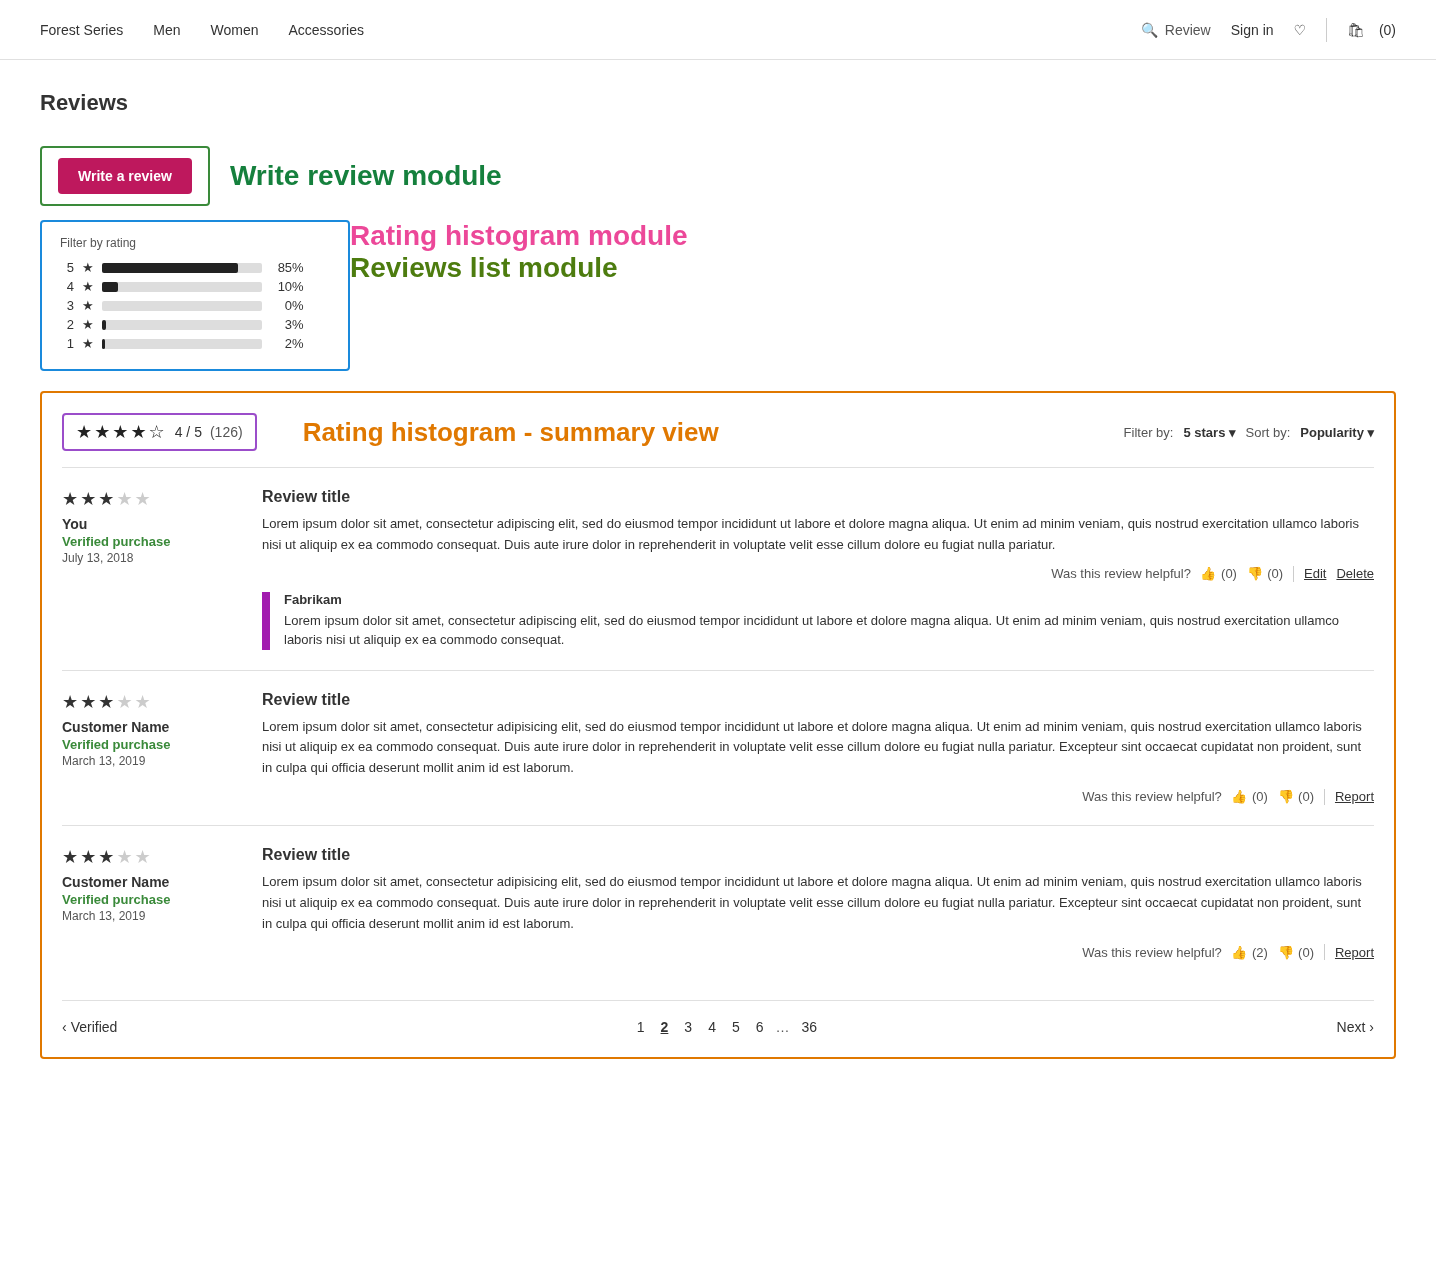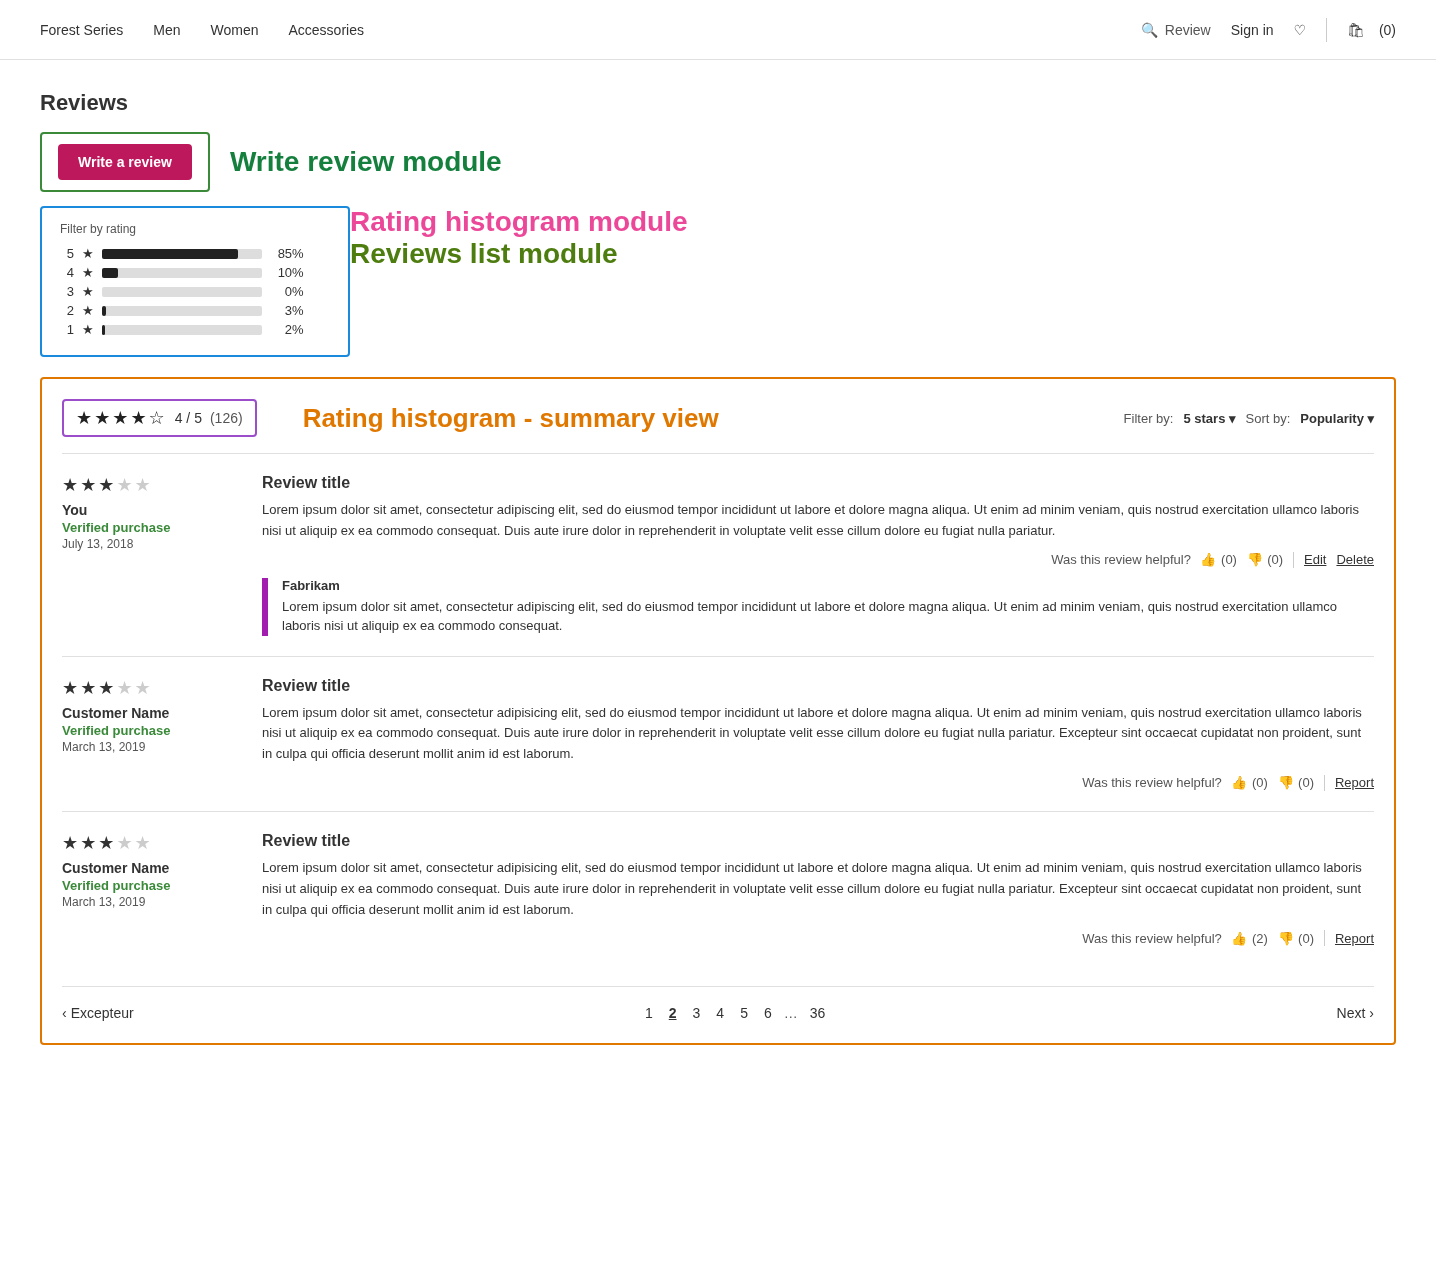--- a/index.html
+++ b/index.html
@@ -11,21 +11,21 @@
     .nav-left a { text-decoration: none; color: #333; font-size: 14px; }
     .nav-right { display: flex; align-items: center; gap: 20px; }
     .nav-search { display: flex; align-items: center; gap: 6px; font-size: 14px; color: #555; cursor: pointer; }
     .nav-signin { font-size: 14px; color: #333; cursor: pointer; }
     .nav-divider { width: 1px; height: 24px; background: #ccc; }
     .nav-icons { display: flex; align-items: center; gap: 14px; }
 
     
     .main { padding: 30px 40px; }
 
-    .page-title { font-size: 22px; font-weight: bold; margin-bottom: 16px; }
+    .page-title { font-size: 22px; font-weight: bold; margin-bottom: 30px; }
 
     
     .write-review-wrapper { display: flex; align-items: center; gap: 20px; margin-bottom: 14px; }
     .write-review-box { border: 2px solid #3a8a3a; border-radius: 4px; padding: 10px 16px; display: inline-block; }
     .write-review-btn { background: #be185d; color: #fff; border: none; padding: 10px 20px; border-radius: 4px; font-size: 14px; cursor: pointer; font-weight: bold; }
     .module-label-green { font-size: 28px; font-weight: bold; color: #15803d; }
 
     
     .bottom-row { display: flex; align-items: flex-start; margin-bottom: 20px; }
     .histogram-box { border: 2px solid #1a8adc; border-radius: 4px; padding: 14px 18px; min-width: 310px; }
@@ -68,21 +68,21 @@
     .review-content { flex: 1; }
     .review-title { font-size: 16px; font-weight: bold; margin-bottom: 8px; }
     .review-body { font-size: 13px; line-height: 1.6; color: #333; margin-bottom: 10px; }
     .review-actions { display: flex; align-items: center; justify-content: flex-end; gap: 10px; font-size: 13px; color: #555; }
     .review-actions .helpful-text { color: #555; }
     .action-btn { background: none; border: none; cursor: pointer; color: #555; font-size: 13px; display: flex; align-items: center; gap: 4px; }
     .action-link { color: #333; cursor: pointer; text-decoration: underline; font-size: 13px; }
     .divider-v { width: 1px; height: 16px; background: #ccc; }
 
     
-    .vendor-reply { margin-top: 10px; border-left: 6px solid #a21caf; padding-left: 14px; }
+    .vendor-reply { margin-top: 10px; border-left: 8px solid #a21caf; padding-left: 14px; }
     .vendor-name { font-weight: bold; font-size: 13px; margin-bottom: 4px; }
     .vendor-body { font-size: 13px; line-height: 1.5; color: #333; }
 
     
     .pagination { display: flex; align-items: center; justify-content: space-between; margin-top: 20px; padding-top: 16px; border-top: 1px solid #e0e0e0; }
     .pagination-prev, .pagination-next { display: flex; align-items: center; gap: 4px; font-size: 14px; cursor: pointer; color: #333; }
     .pagination-pages { display: flex; align-items: center; gap: 8px; font-size: 14px; }
     .page-num { cursor: pointer; color: #333; padding: 2px 4px; }
     .page-num.active { text-decoration: underline; font-weight: bold; }
     .page-ellipsis { color: #555; }
@@ -278,21 +278,21 @@
             <div class="divider-v"></div>
             <span class="action-link">Report</span>
           </div>
         </div>
       </div>
     </div>
 
     <div class="pagination">
       <div class="pagination-prev">
         <span>‹</span>
-        <span>Excepteur</span>
+        <span>Verified</span>
       </div>
       <div class="pagination-pages">
         <span class="page-num">1</span>
         <span class="page-num active">2</span>
         <span class="page-num">3</span>
         <span class="page-num">4</span>
         <span class="page-num">5</span>
         <span class="page-num">6</span>
         <span class="page-ellipsis">…</span>
         <span class="page-num">36</span>

